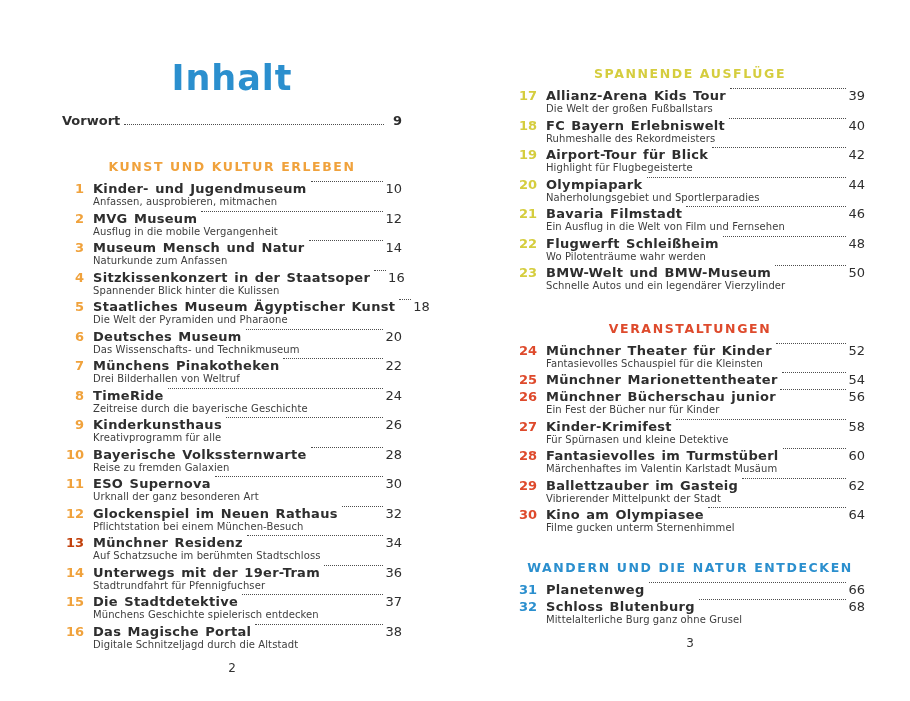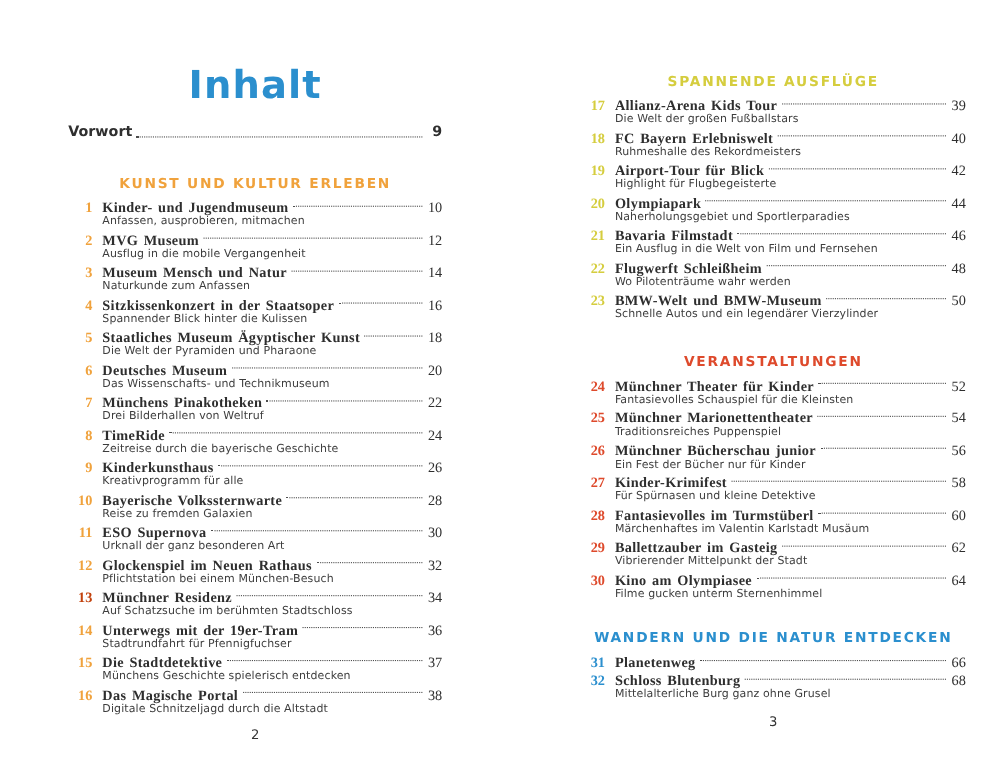--- a/index.html
+++ b/index.html
@@ -10,21 +10,21 @@
   body {
     width: 910px;
     height: 701px;
     position: relative;
     font-family: "DejaVu Sans", "Liberation Sans", sans-serif;
     color: #333333;
     overflow: hidden;
   }
   .page-col { position: absolute; top: 0; }
   .col-left  { left: 62px;  width: 340px; }
-  .col-right { left: 528px; width: 350px; }
+  .col-right { left: 515px; width: 350px; }
 
   .book-title {
     margin: 58px 0 0 0;
     text-align: center;
     font-size: 35px;
     line-height: 40px;
     font-weight: bold;
     letter-spacing: 1px;
     color: #2b8fce;
   }
@@ -49,24 +49,23 @@
   .section-items { margin-top: 6px; }
 
   .mt-first-left  { margin-top: 31px; }   
   .mt-first-right { margin-top: 66px; }   
   .mt-mid         { margin-top: 28px; }   
   .mt-last        { margin-top: 25px; }   
 
   .toc-item { margin-bottom: 2px; }
   .item-main {
     display: flex;
-    align-items: center;
+    align-items: flex-start;
     font-size: 13px;
     line-height: 15px;
-    font-family: Liberation Serif, serif;
   }
   .item-num {
     flex: 0 0 22px;
     min-width: 22px;
     text-align: right;
     margin-right: 9px;
     font-weight: bold;
   }
   .item-title {
     font-weight: bold;
@@ -374,21 +373,20 @@
     <div class="item-sub">Fantasievolles Schauspiel für die Kleinsten</div>
   </div>
 
   <div class="toc-item">
     <div class="item-main">
       <span class="item-num" style="color: rgb(222, 74, 44);">25</span>
       <span class="item-title">Münchner Marionettentheater</span>
       <span class="leader"></span>
       <span class="item-page">54</span>
     </div>
-    <div class="item-sub">Traditionsreiches Puppenspiel</div>
   </div>
 
   <div class="toc-item">
     <div class="item-main">
       <span class="item-num" style="color: rgb(222, 74, 44);">26</span>
       <span class="item-title">Münchner Bücherschau junior</span>
       <span class="leader"></span>
       <span class="item-page">56</span>
     </div>
     <div class="item-sub">Ein Fest der Bücher nur für Kinder</div>

